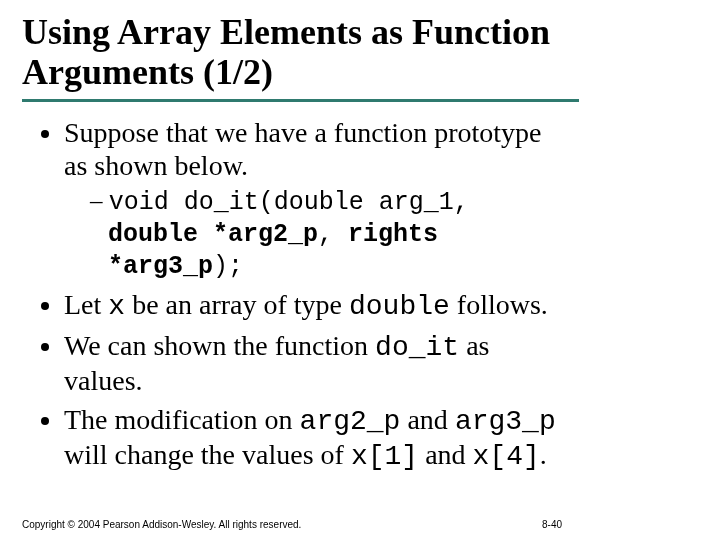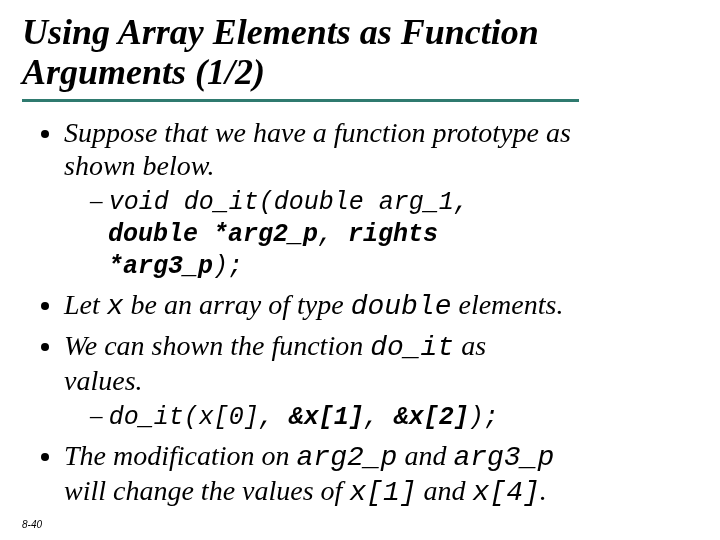--- a/index.html
+++ b/index.html
@@ -11,21 +11,20 @@
     font-family: "Times New Roman", Times, serif;
     color: #000;
     overflow: hidden;
   }
   .slide {
     position: relative;
     width: 584px;
     height: 540px;
     box-sizing: border-box;
     padding: 12px 5px 0 22px;
-    font-style: italic;
   }
   .title {
     font-size: 36px;
     font-weight: bold;
     line-height: 1.12;
     margin: 0 0 4px 0;
   }
   .title-underline {
     height: 3px;
     width: 100%;
@@ -86,35 +85,31 @@
     <li>
       <span>Suppose that we have a function prototype as shown below.</span>
       <ul class="sub">
         <li>
           <span class="mono">void do_it(double arg_1, </span><span class="mono b">double *arg2_p</span><span class="mono">, </span><span class="mono b">rights *arg3_p</span><span class="mono">);</span>
         </li>
       </ul>
     </li>
 
     <li>
-      <span>Let </span><span class="mono">x</span><span> be an array of type </span><span class="mono">double</span><span> elements.</span>
+      <span>Let </span><span class="mono">x</span><span> be an array of type </span><span class="mono">double</span><span> follows.</span>
     </li>
 
     <li>
       <span>We can shown the function </span><span class="mono">do_it</span><span> as values.</span>
-      <ul class="sub">
-        <li>
-          <span class="mono">do_it(x[0], </span><span class="mono b">&amp;x[1]</span><span class="mono">, </span><span class="mono b">&amp;x[2]</span><span class="mono">);</span>
-        </li>
-      </ul>
     </li>
 
     <li>
       <span>The modification on </span><span class="mono">arg2_p</span><span> and </span><span class="mono">arg3_p</span><span> will change the values of </span><span class="mono">x[1]</span><span> and </span><span class="mono">x[4]</span><span>.</span>
     </li>
 
   </ul>
 
   <div class="footer">
+    <span>Copyright © 2004 Pearson Addison-Wesley. All rights reserved.</span>
     <span>8-40</span>
   </div>
 
 </div>
 
 </body></html>

